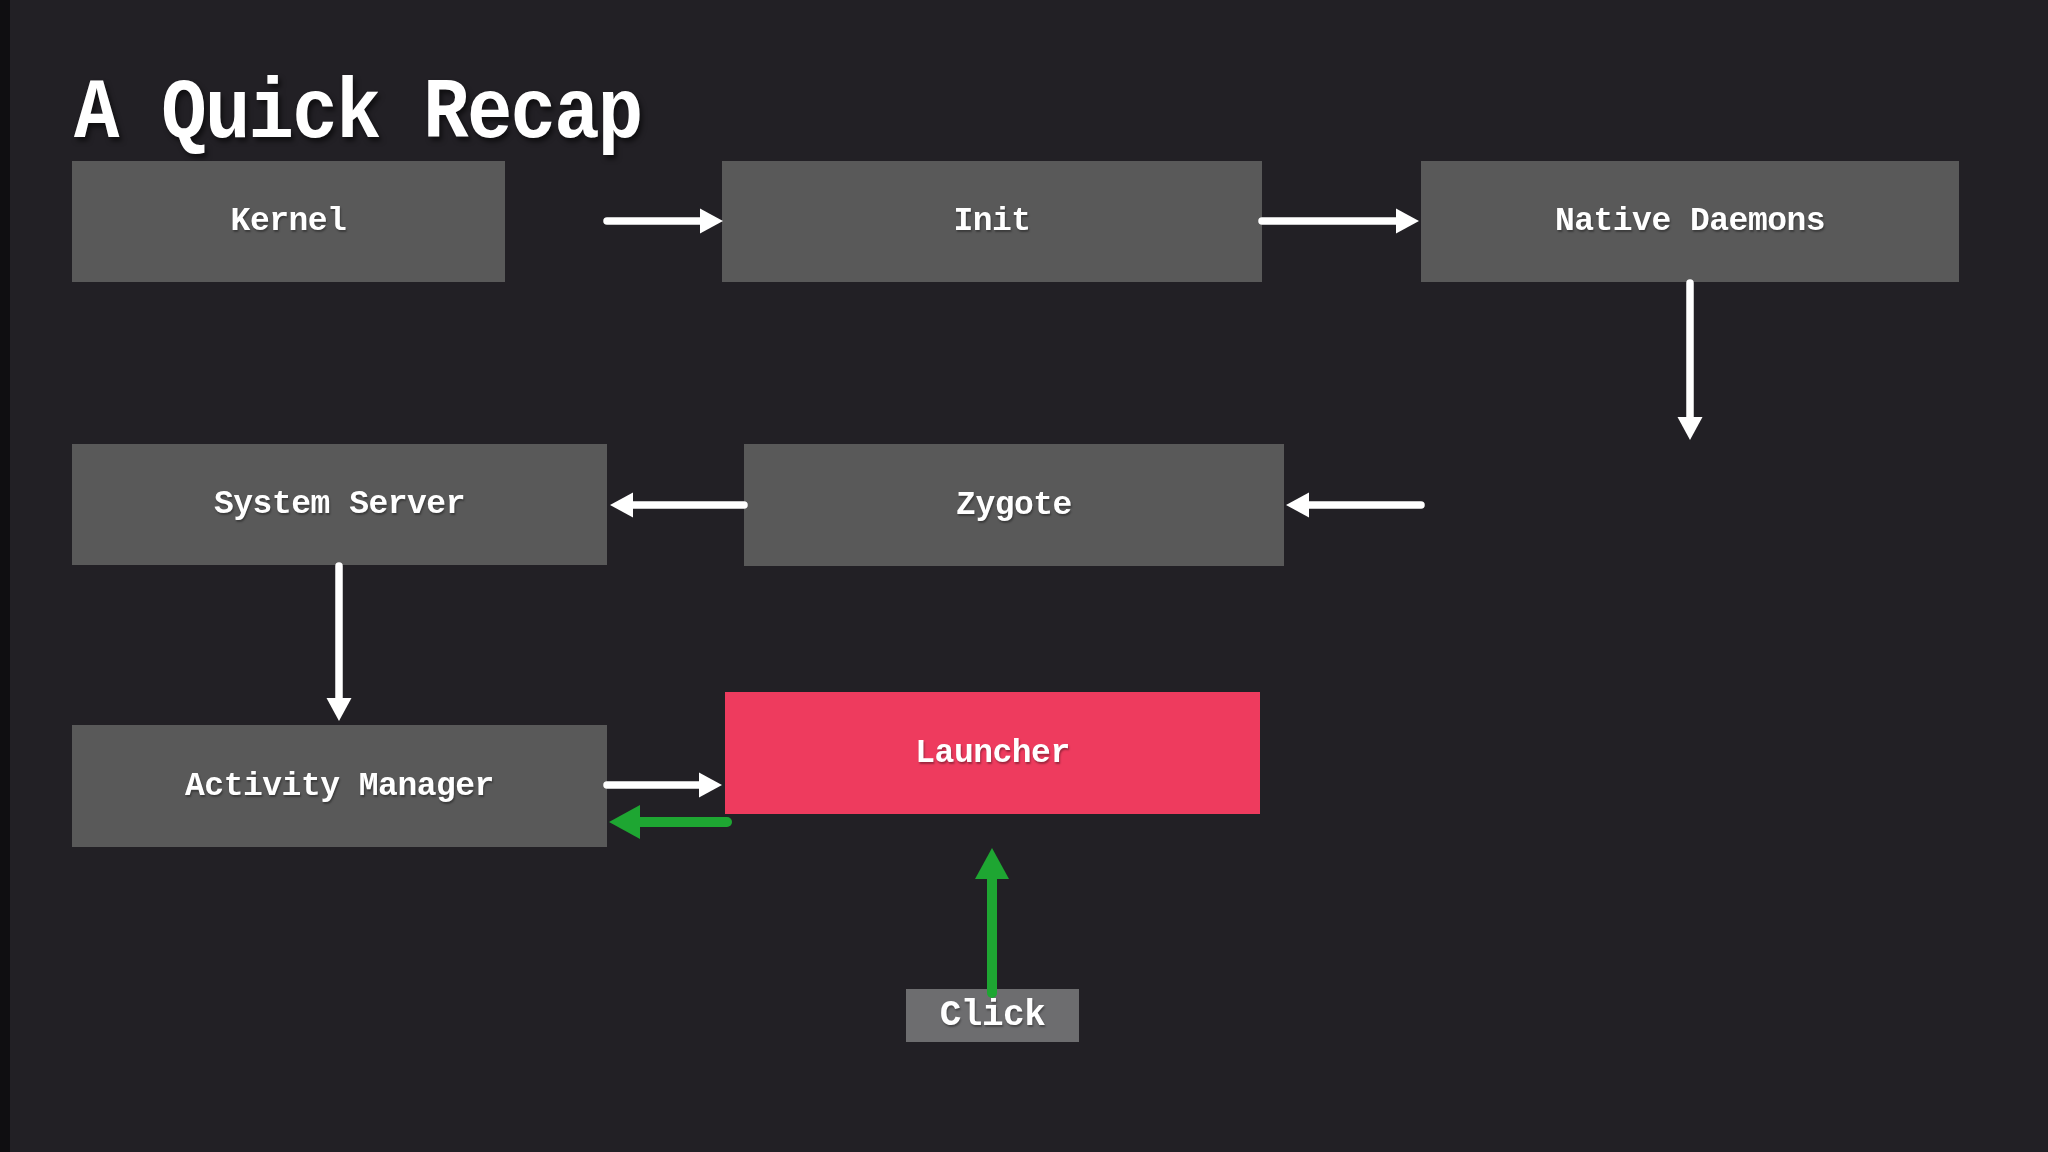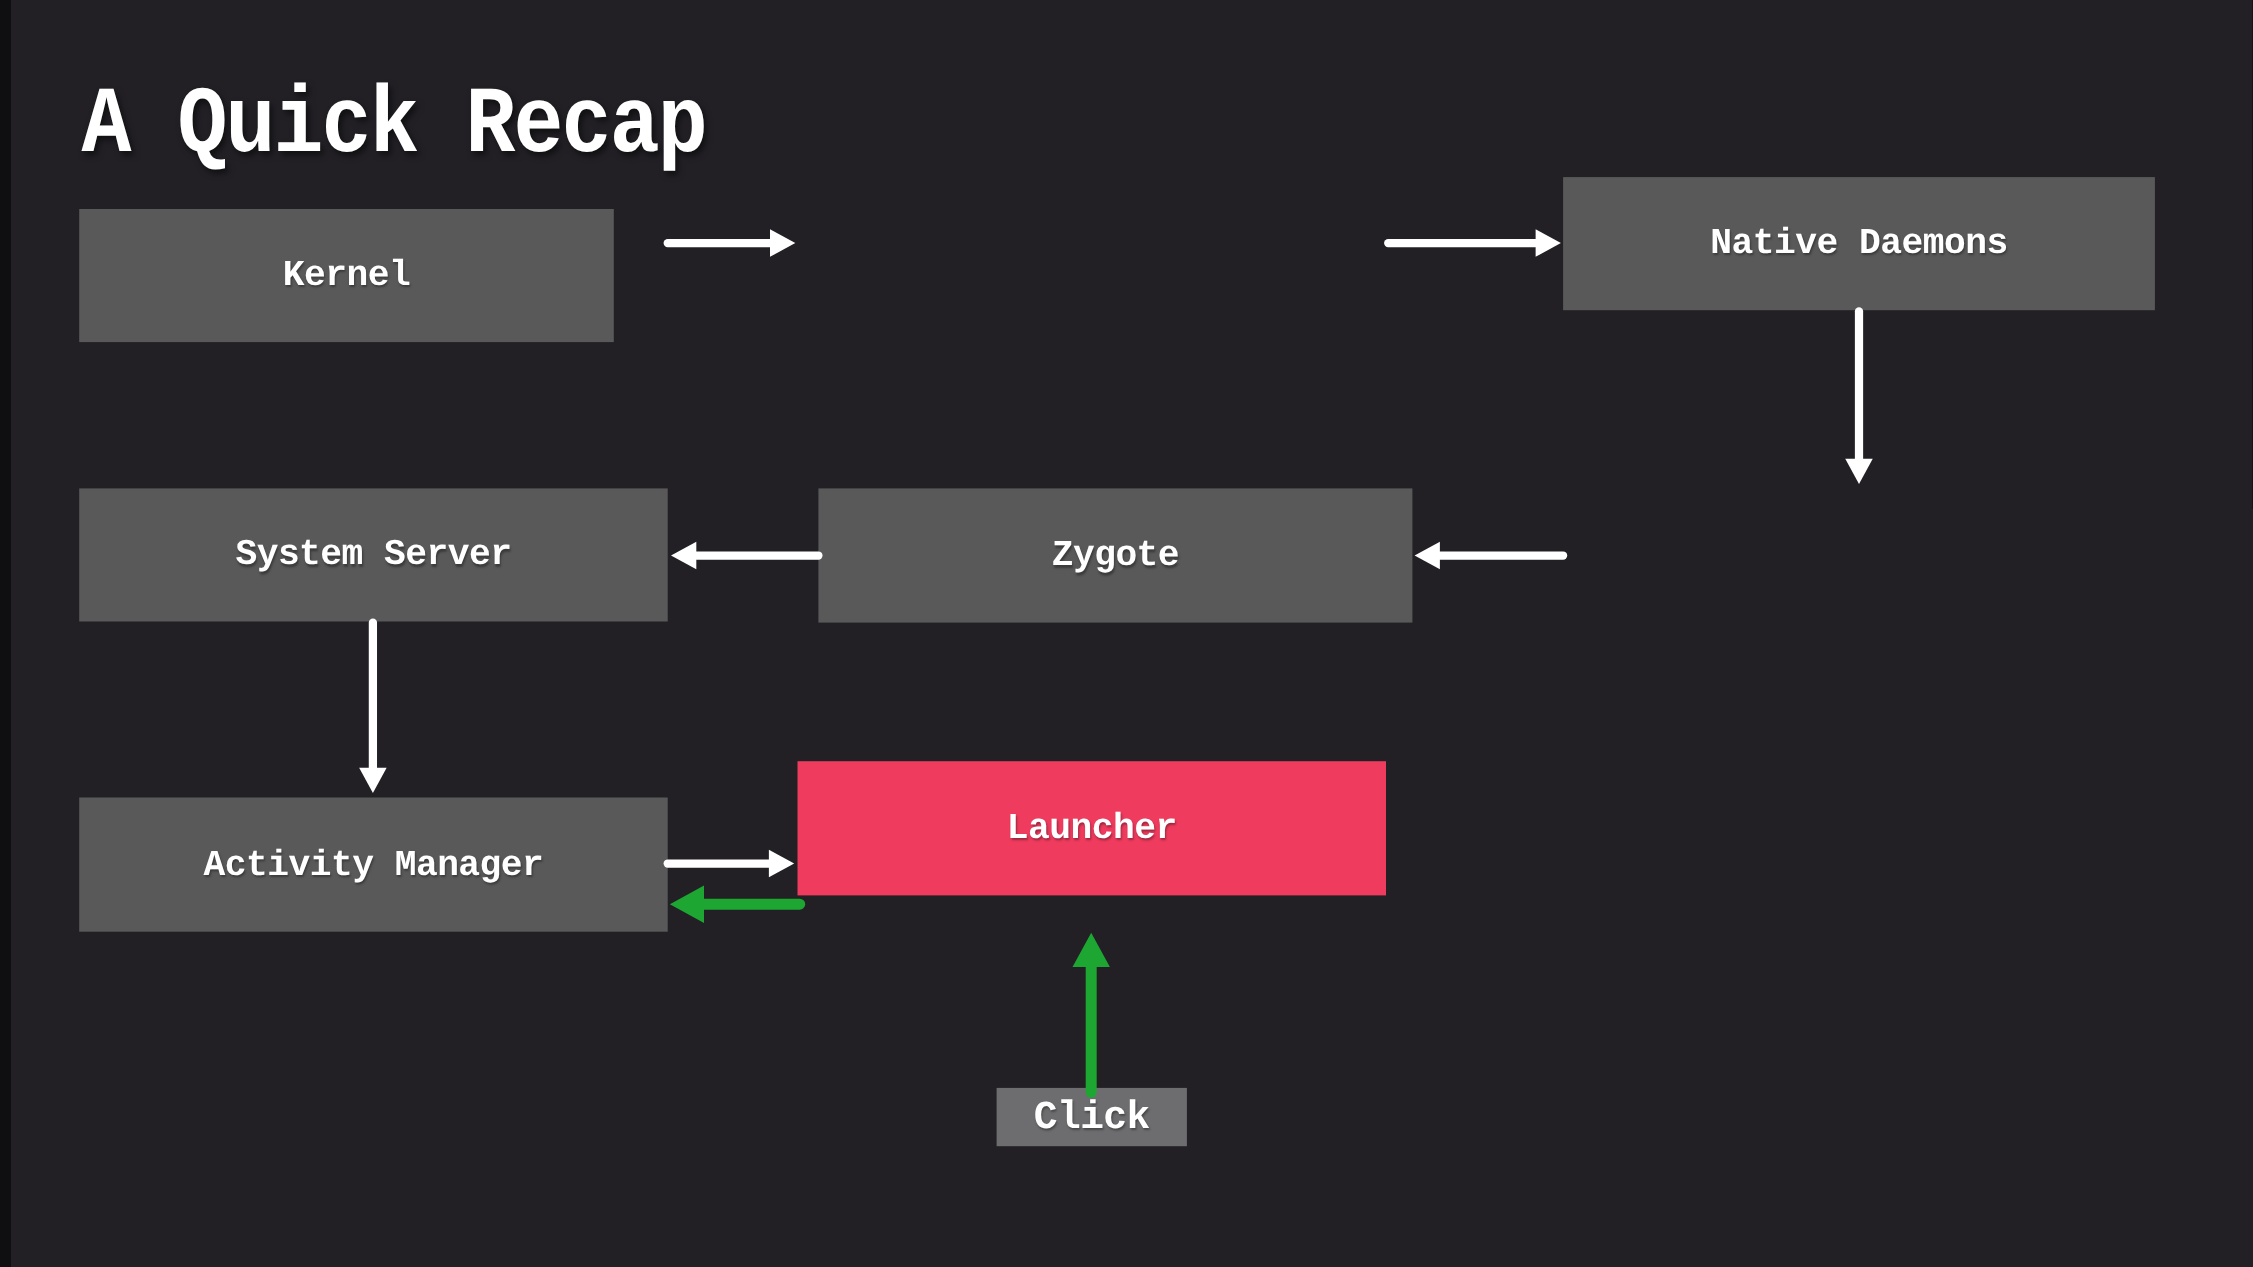--- a/index.html
+++ b/index.html
@@ -24,21 +24,21 @@
     white-space:nowrap;
   }
   .node{
     position:absolute;
     display:flex;align-items:center;justify-content:center;
     background:var(--c-box_gray,#595959);
     color:var(--c-text,#fff);
     font-size:33px;font-weight:700;letter-spacing:-.5px;
     text-shadow:1px 2px 2px rgba(0,0,0,.35);
   }
-  #node-kernel          {left:72px;  top:161px; width:486px; height:121px;margin-top:29px;}
+  #node-kernel          {left:72px;  top:161px; width:433px; height:121px;}
   #node-init            {left:722px; top:161px; width:540px; height:121px;}
   #node-native-daemons  {left:1421px;top:161px; width:538px; height:121px;}
   #node-system-server   {left:72px;  top:444px; width:535px; height:121px;}
   #node-zygote          {left:744px; top:444px; width:540px; height:122px;}
   #node-android-runtime {left:1421px;top:444px; width:538px; height:122px;}
   #node-activity-manager{left:72px;  top:725px; width:535px; height:122px;}
   #node-launcher        {left:725px; top:692px; width:535px; height:122px;
                          background:var(--c-launcher_pink,#ee3b5e);}
   #node-click           {left:906px; top:989px; width:173px; height:53px;
                          background:var(--c-box_gray_light,#6d6d6f);font-size:36px;}
@@ -55,20 +55,23 @@
 <body>
 
 <div class="slide">
 
   <div class="edge-strip"></div>
 
   <h1 class="title">A Quick Recap</h1>
 
   <div class="node" id="node-kernel">
     <span>Kernel</span>
+  </div>
+  <div class="node" id="node-init">
+    <span>Init</span>
   </div>
   <div class="node" id="node-system-server">
     <span>System Server</span>
   </div>
   <div class="node" id="node-native-daemons">
     <span>Native Daemons</span>
   </div>
   <div class="node" id="node-zygote">
     <span>Zygote</span>
   </div>

